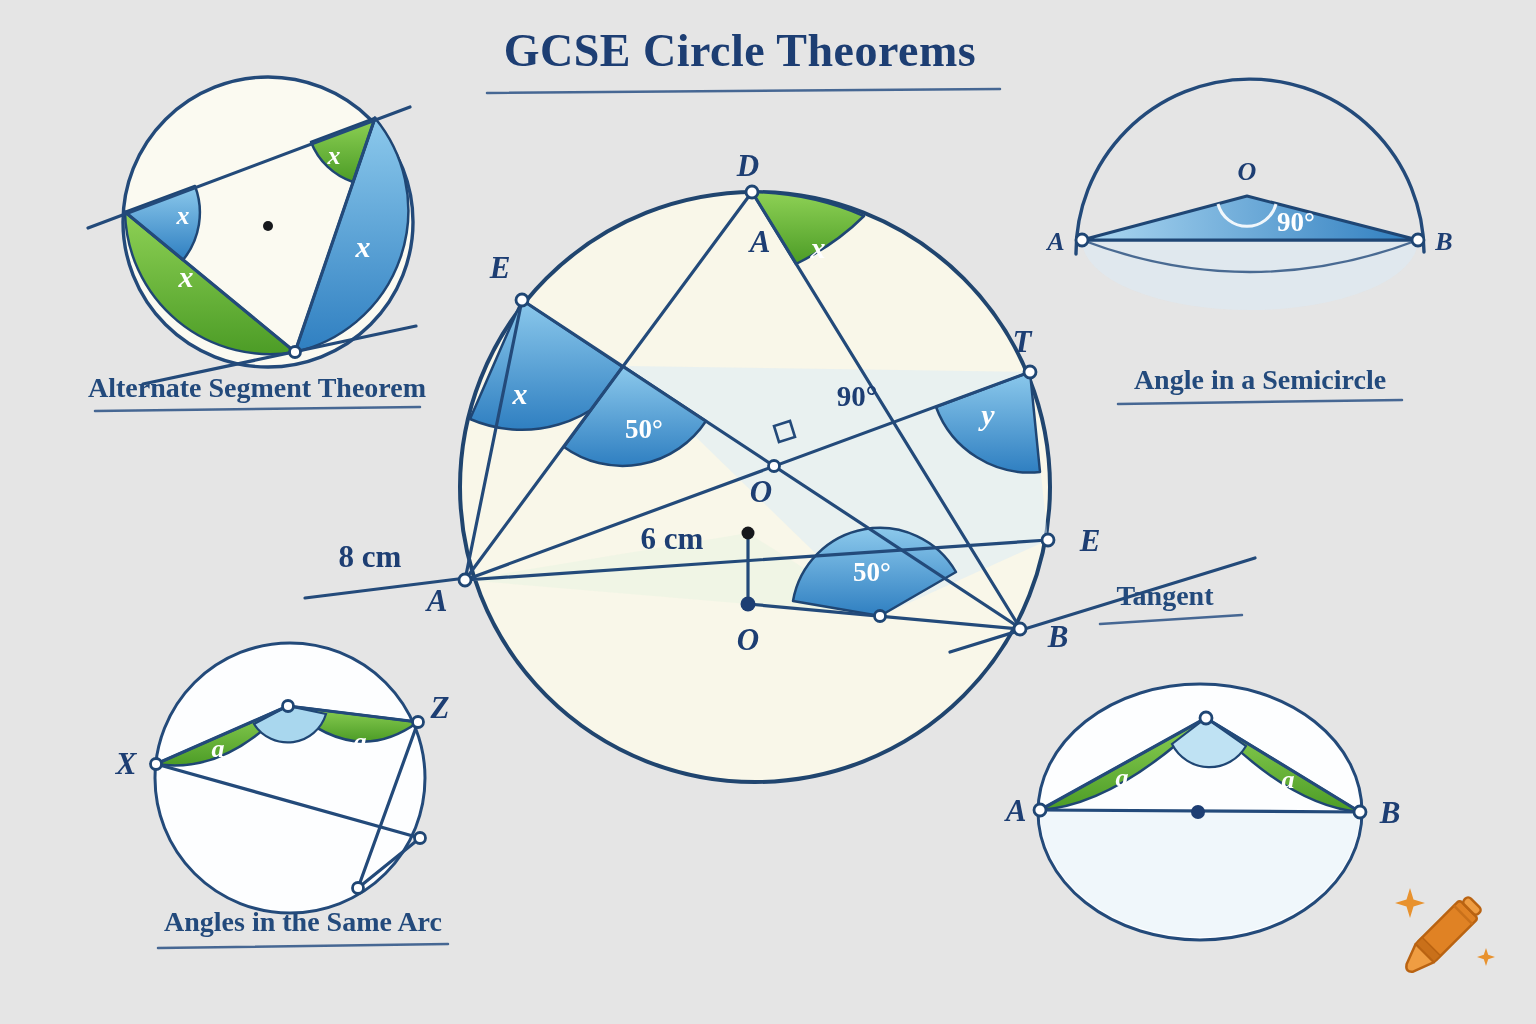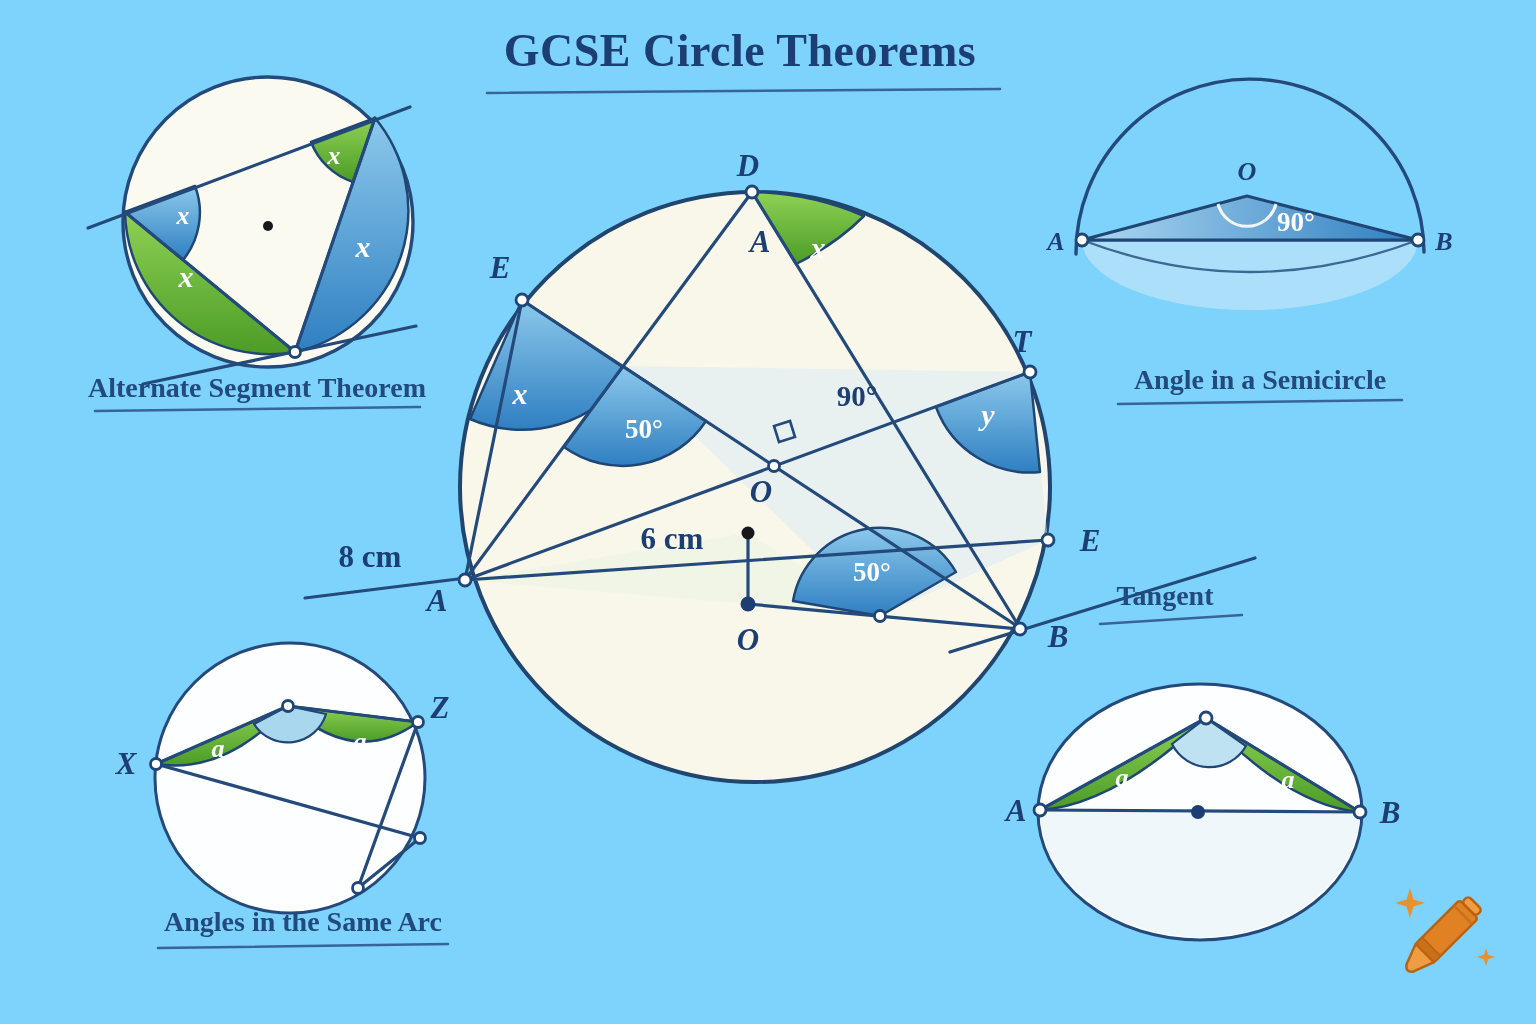--- a/index.html
+++ b/index.html
@@ -1,16 +1,16 @@
 <!DOCTYPE html>
 <html><head>
 <meta charset="utf-8">
 <style>
   html,body{margin:0;padding:0;background:#ffffff;}
-  .page{position:relative;width:1536px;height:1024px;background:#7dd3fc;overflow:hidden;}
+  .page{position:relative;width:1536px;height:1024px;background:#e5e5e5;overflow:hidden;}
   svg{display:block;}
   .t-title{font:700 46px "Liberation Serif",serif;fill:#1d3e73;letter-spacing:.5px;}
   .t-caption{font:700 28px "Liberation Serif",serif;fill:#234a7c;}
   .t-point{font:italic 700 31px "Liberation Serif",serif;fill:#1d3e73;}
   .t-point-sm{font:italic 700 26px "Liberation Serif",serif;fill:#1d3e73;}
   .t-angle-w{font:italic 700 30px "Liberation Serif",serif;fill:#ffffff;}
   .t-angle-w-sm{font:italic 700 26px "Liberation Serif",serif;fill:#ffffff;}
   .t-deg-w{font:700 27px "Liberation Serif",serif;fill:#ffffff;}
   .t-deg-n{font:700 29px "Liberation Serif",serif;fill:#1d3e73;}
   .t-meas{font:700 31px "Liberation Serif",serif;fill:#1d3e73;}

